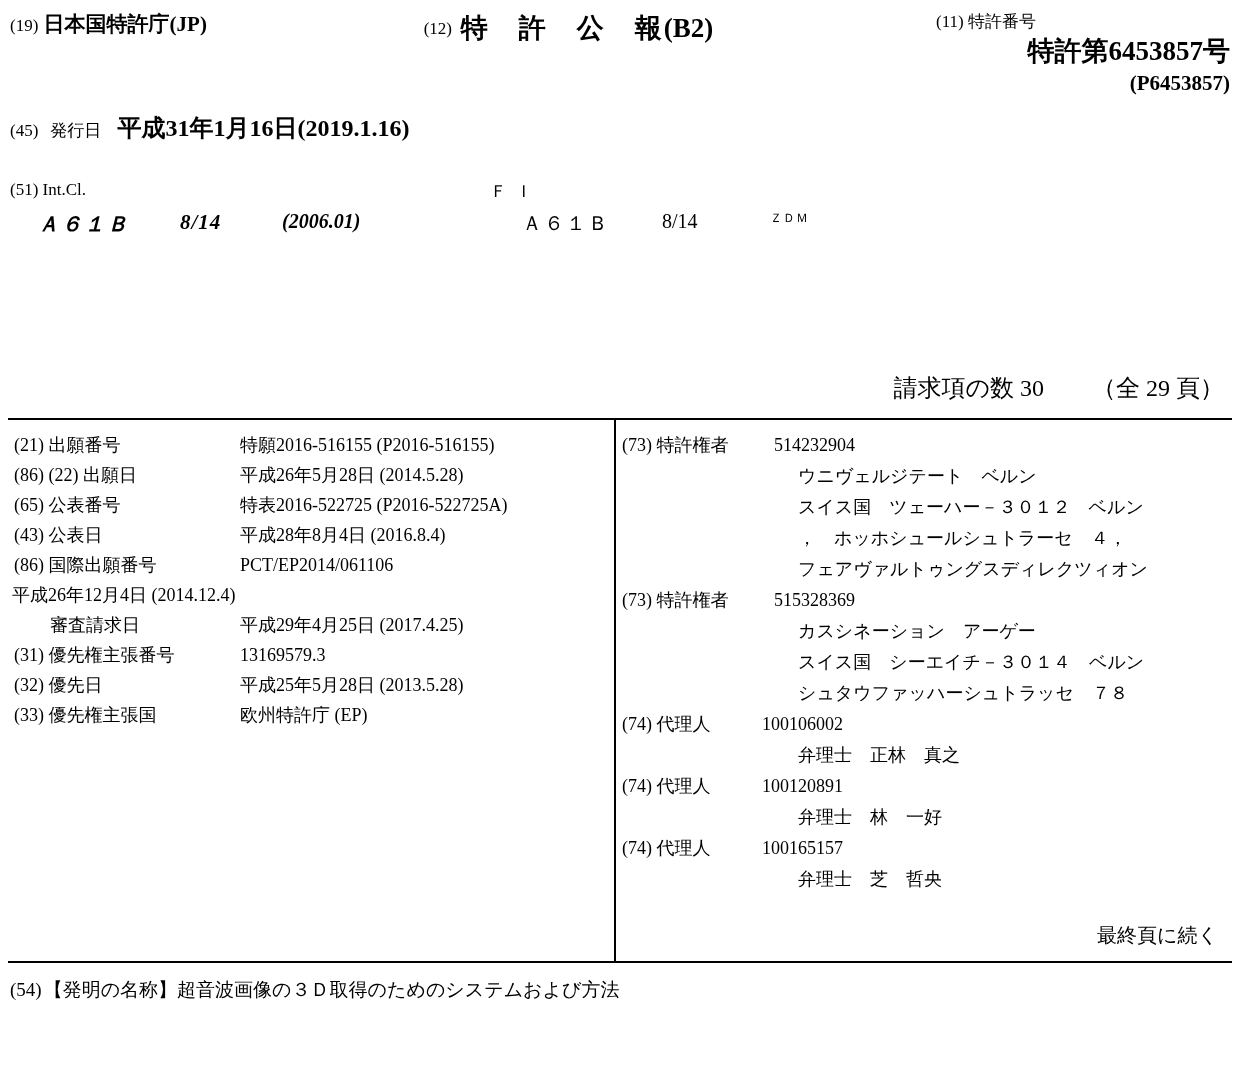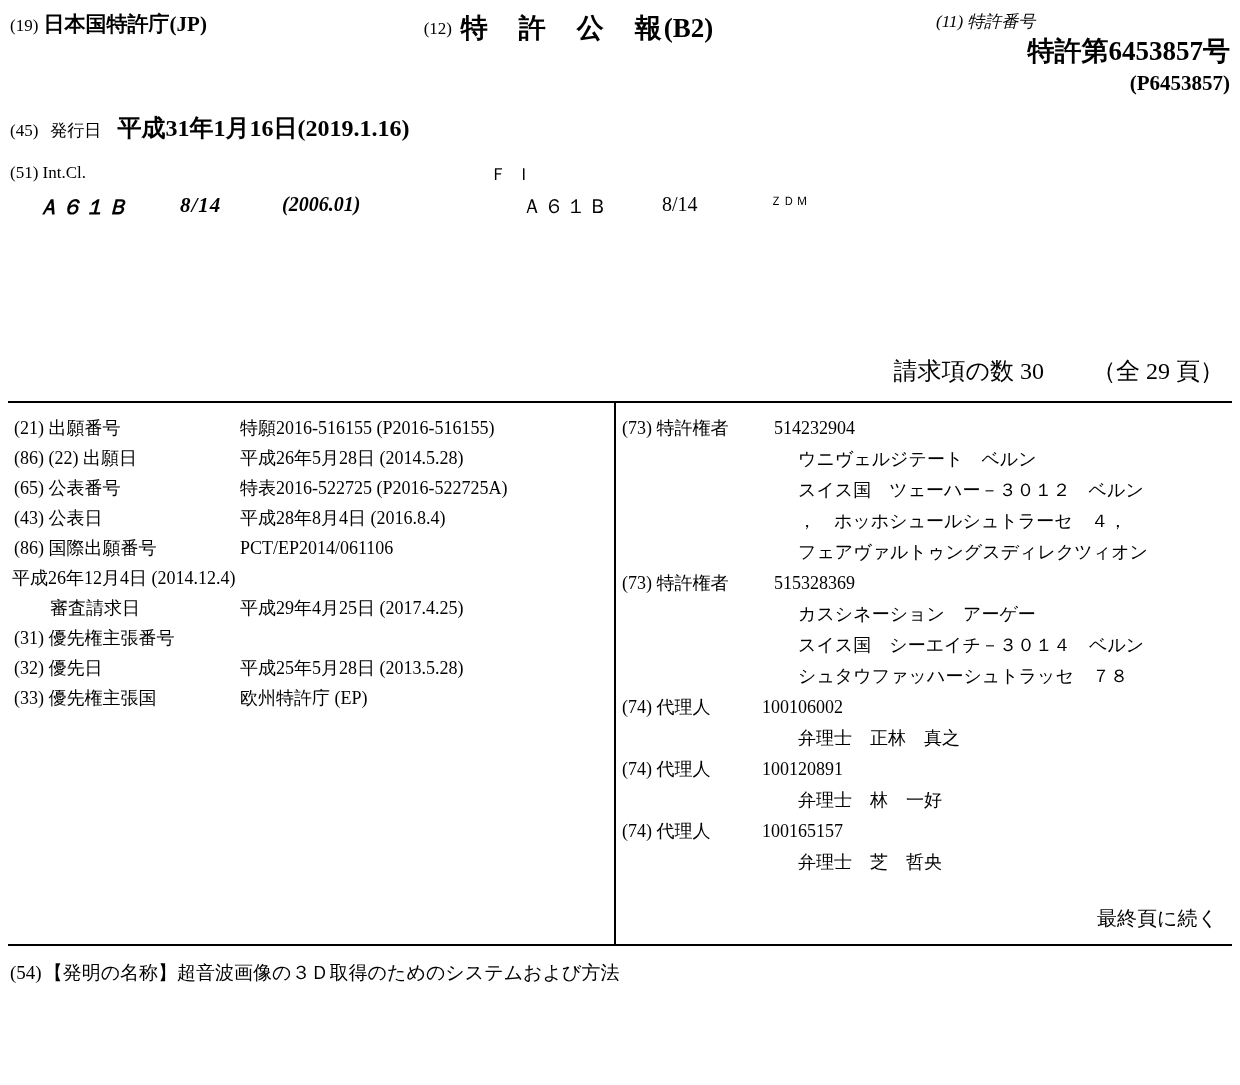--- a/index.html
+++ b/index.html
@@ -57,21 +57,20 @@
     letter-spacing: 0;
   }
   .patno-block {
     width: 300px;
     text-align: left;
     white-space: nowrap;
   }
   .patno-label {
     font-size: 17px;
     padding-left: 6px;
-    font-style: italic;
   }
   .patno-label .num { font-size: 17px; }
   .patno-big {
     font-size: 27px;
     font-weight: bold;
     text-align: right;
     margin-top: 0;
     letter-spacing: 0px;
   }
   .patno-paren {
@@ -100,21 +99,21 @@
   }
   .reg-date {
     flex: 1;
     text-align: left;
     padding-left: 92px;
   }
   .reg-date .label { margin-right: 12px; }
   .reg-date .val { font-size: 19px; }
   
   .intcl-wrap {
-    margin-top: 19px;
+    margin-top: 36px;
     padding: 0 10px;
     box-sizing: border-box;
     font-size: 17px;
   }
   .intcl-line1 {
     position: relative;
     height: 22px;
   }
   .intcl-line1 .fi {
     position: absolute;
@@ -324,20 +323,21 @@
       </div>
       <div class="brow">
         <span class="bval">平成26年12月4日 (2014.12.4)</span>
       </div>
       <div class="brow">
         <span class="bcode indent">審査請求日</span>
         <span class="bval">平成29年4月25日 (2017.4.25)</span>
       </div>
       <div class="brow">
         <span class="bcode">(31) 優先権主張番号</span>
+        <span class="bval">13169579.3</span>
       </div>
       <div class="brow">
         <span class="bcode">(32) 優先日</span>
         <span class="bval">平成25年5月28日 (2013.5.28)</span>
       </div>
       <div class="brow">
         <span class="bcode">(33) 優先権主張国</span>
         <span class="bval">欧州特許庁 (EP)</span>
       </div>
     </div>

